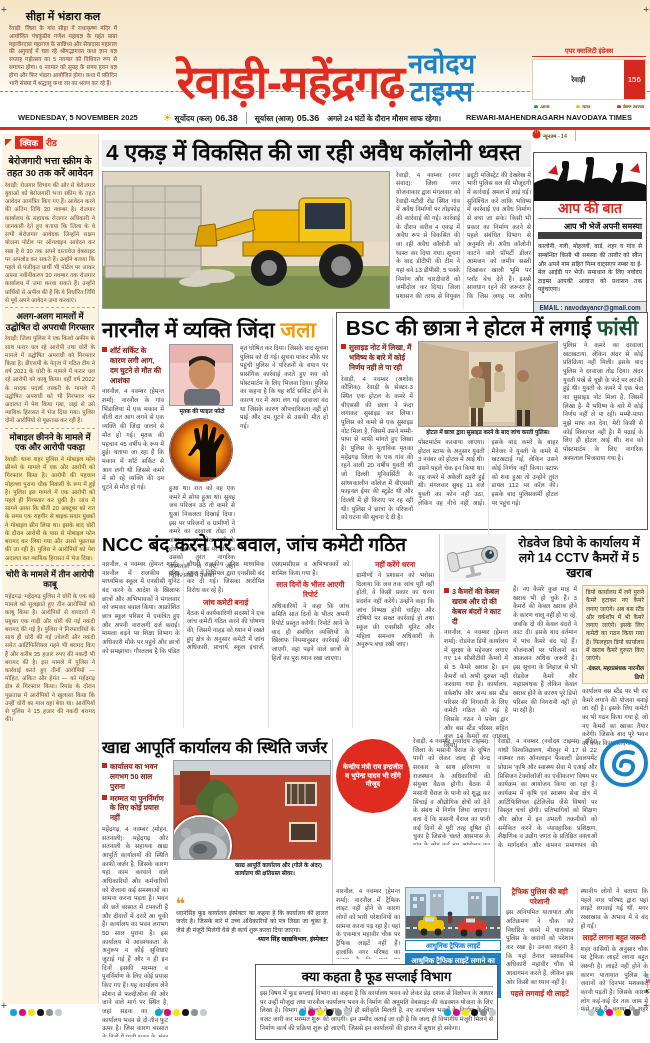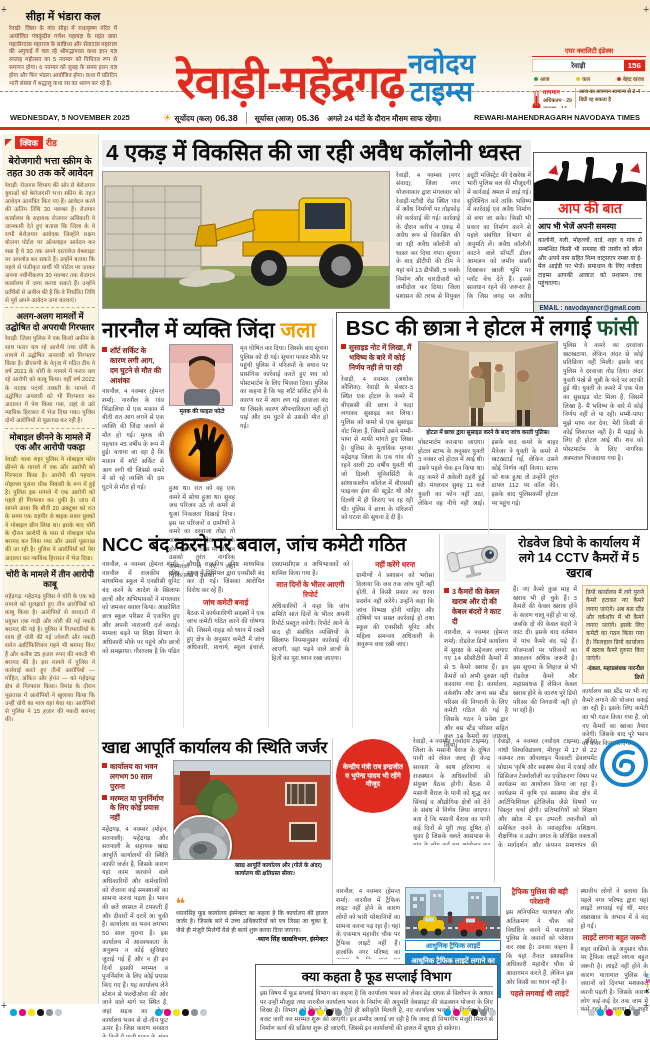--- a/index.html
+++ b/index.html
@@ -14,31 +14,31 @@
 .brief-body{font-size:5.6px;line-height:1.4;color:#7a3b24;text-align:justify}
 .nameplate{left:122px;top:4px;width:408px;height:102px;display:flex;align-items:flex-end;justify-content:center}
 .np-main{font-size:46px;font-weight:800;color:#df2b20;letter-spacing:-1px;line-height:1.05;text-shadow:0 1px 0 #b8855f33}
 .np-right{display:flex;flex-direction:column;align-items:center;margin-left:4px}
 .np-top{font-size:27px;font-weight:800;color:#1a82c6;line-height:1}
 .np-bottom{font-size:28px;font-weight:800;color:#1a82c6;line-height:1}
 .aqi{left:532px;top:46px;width:114px;height:60px;font-size:5.5px}
 .aqi-header{color:#d42a1e;font-weight:800;text-align:center;font-size:6.5px;border-bottom:1px solid #d42a1e;padding-bottom:1px}
 .aqi-cityrow{display:flex;align-items:center;background:#fff;border:1px solid #e0cfae;margin-top:2px}
 .aqi-city{flex:1;text-align:center;font-size:7px;font-weight:700;color:#333}
-.aqi-value{background:#d42a1e;color:#fff;font-weight:700;font-size:8px;padding:1px 4px}
+.aqi-value{background:#d42a1e;color:#fff;font-weight:400;font-size:8px;padding:15px 4px}
 .aqi-legend{display:flex;justify-content:space-between;align-items:center;margin:3px 2px 2px;border-bottom:1px solid #cdb88f;padding-bottom:2px}
 .aqi-leg{display:flex;align-items:center;gap:2px;font-size:5.3px;font-weight:700;color:#8a5b2a}
 .dot{width:4px;height:4px;border-radius:50%;display:inline-block}
 .aqi-temp{display:flex;align-items:stretch;gap:3px}
 .aqi-temp-left{display:flex;align-items:center;gap:2px;border-right:1px solid #cdb88f;padding-right:3px}
 .temp-lines{font-size:5.2px;color:#6b4a22;font-weight:700;line-height:1.5}
 .temp-title{color:#d42a1e;font-weight:800;font-size:6px}
 .aqi-note{font-size:5.2px;color:#6b4a22;font-weight:700;line-height:1.5;flex:1}
 
-.dateline{left:0;top:108px;width:650px;height:22px;background:#fff;display:flex;align-items:center;gap:8px;padding:0 10px;border-bottom:3px solid #df2b20}
+.dateline{left:0;top:108px;width:650px;height:22px;background:#fff;display:flex;align-items:center;gap:8px;padding:0 18px;border-bottom:3px solid #df2b20}
 .dl-item{font-size:7.5px;font-weight:800;color:#1c1c1c;white-space:nowrap;display:flex;align-items:center;gap:3px}
 .dl-sep{width:1px;height:12px;background:#999}
 .dl-flex{flex:1}
 .sun-icon{color:#f59b00;font-size:10px;line-height:1}
 .dl-time{font-size:9px;font-weight:700;color:#222}
 
 .body-text{font-size:6.2px;line-height:1.4;text-align:justify;color:#3b3b3b}
 .cols-2{column-count:2;column-gap:7px;column-rule:1px solid #e2e2e2}
 .cols-4{column-count:4;column-gap:7px;column-rule:1px solid #e2e2e2}
 .red-bullet{display:flex;gap:3px;align-items:flex-start;margin:2px 0}
@@ -62,21 +62,21 @@
 
 .lead{left:102px;top:140px;width:429px;height:174px}
 .headline-xl{font-size:22.5px;font-weight:800;color:#0c0c0c;line-height:1.1;background:#ededed;padding:1px 4px}
 .lead-row{display:flex;gap:6px;margin-top:4px}
 .lead-photo{width:288px;height:138px;flex:none}
 .lead-cols{flex:1}
 
 .aap{left:533px;top:152px;width:114px;height:162px;border:1px solid #555;background:#fff;display:flex;flex-direction:column}
 .aap-img{height:48px;flex:none}
 .aap-title{color:#df2b20;font-size:14px;font-weight:800;text-align:center;line-height:1.1}
-.aap-sub{font-size:8px;font-weight:800;color:#111;text-align:left;border-top:1px solid #888;border-bottom:1px solid #404040;margin:2px 4px;padding:1px 0}
+.aap-sub{font-size:8px;font-weight:800;color:#111;text-align:right;border-top:1px solid #888;border-bottom:7px solid #404040;margin:2px 4px;padding:1px 0}
 .aap-body{font-size:5.9px;line-height:1.45;text-align:justify;color:#222;padding:1px 4px;flex:1}
 .aap-email{background:#e4e4e4;border-top:1px solid #888;font-size:6.3px;font-weight:700;color:#15335e;text-align:center;padding:2px 0}
 
 .jala{left:102px;top:318px;width:231px;height:212px;border-right:1px solid #ccc;padding-right:4px}
 .headline-lg{font-size:21px;font-weight:800;color:#0c0c0c;line-height:1.1}
 .accent-orange{color:#f09e00}
 .accent-blue{color:#14532d}
 .jala-grid{display:flex;gap:5px;margin-top:3px}
 .jala-col1{width:62px;flex:none}
 .jala-mid{width:66px;flex:none}

